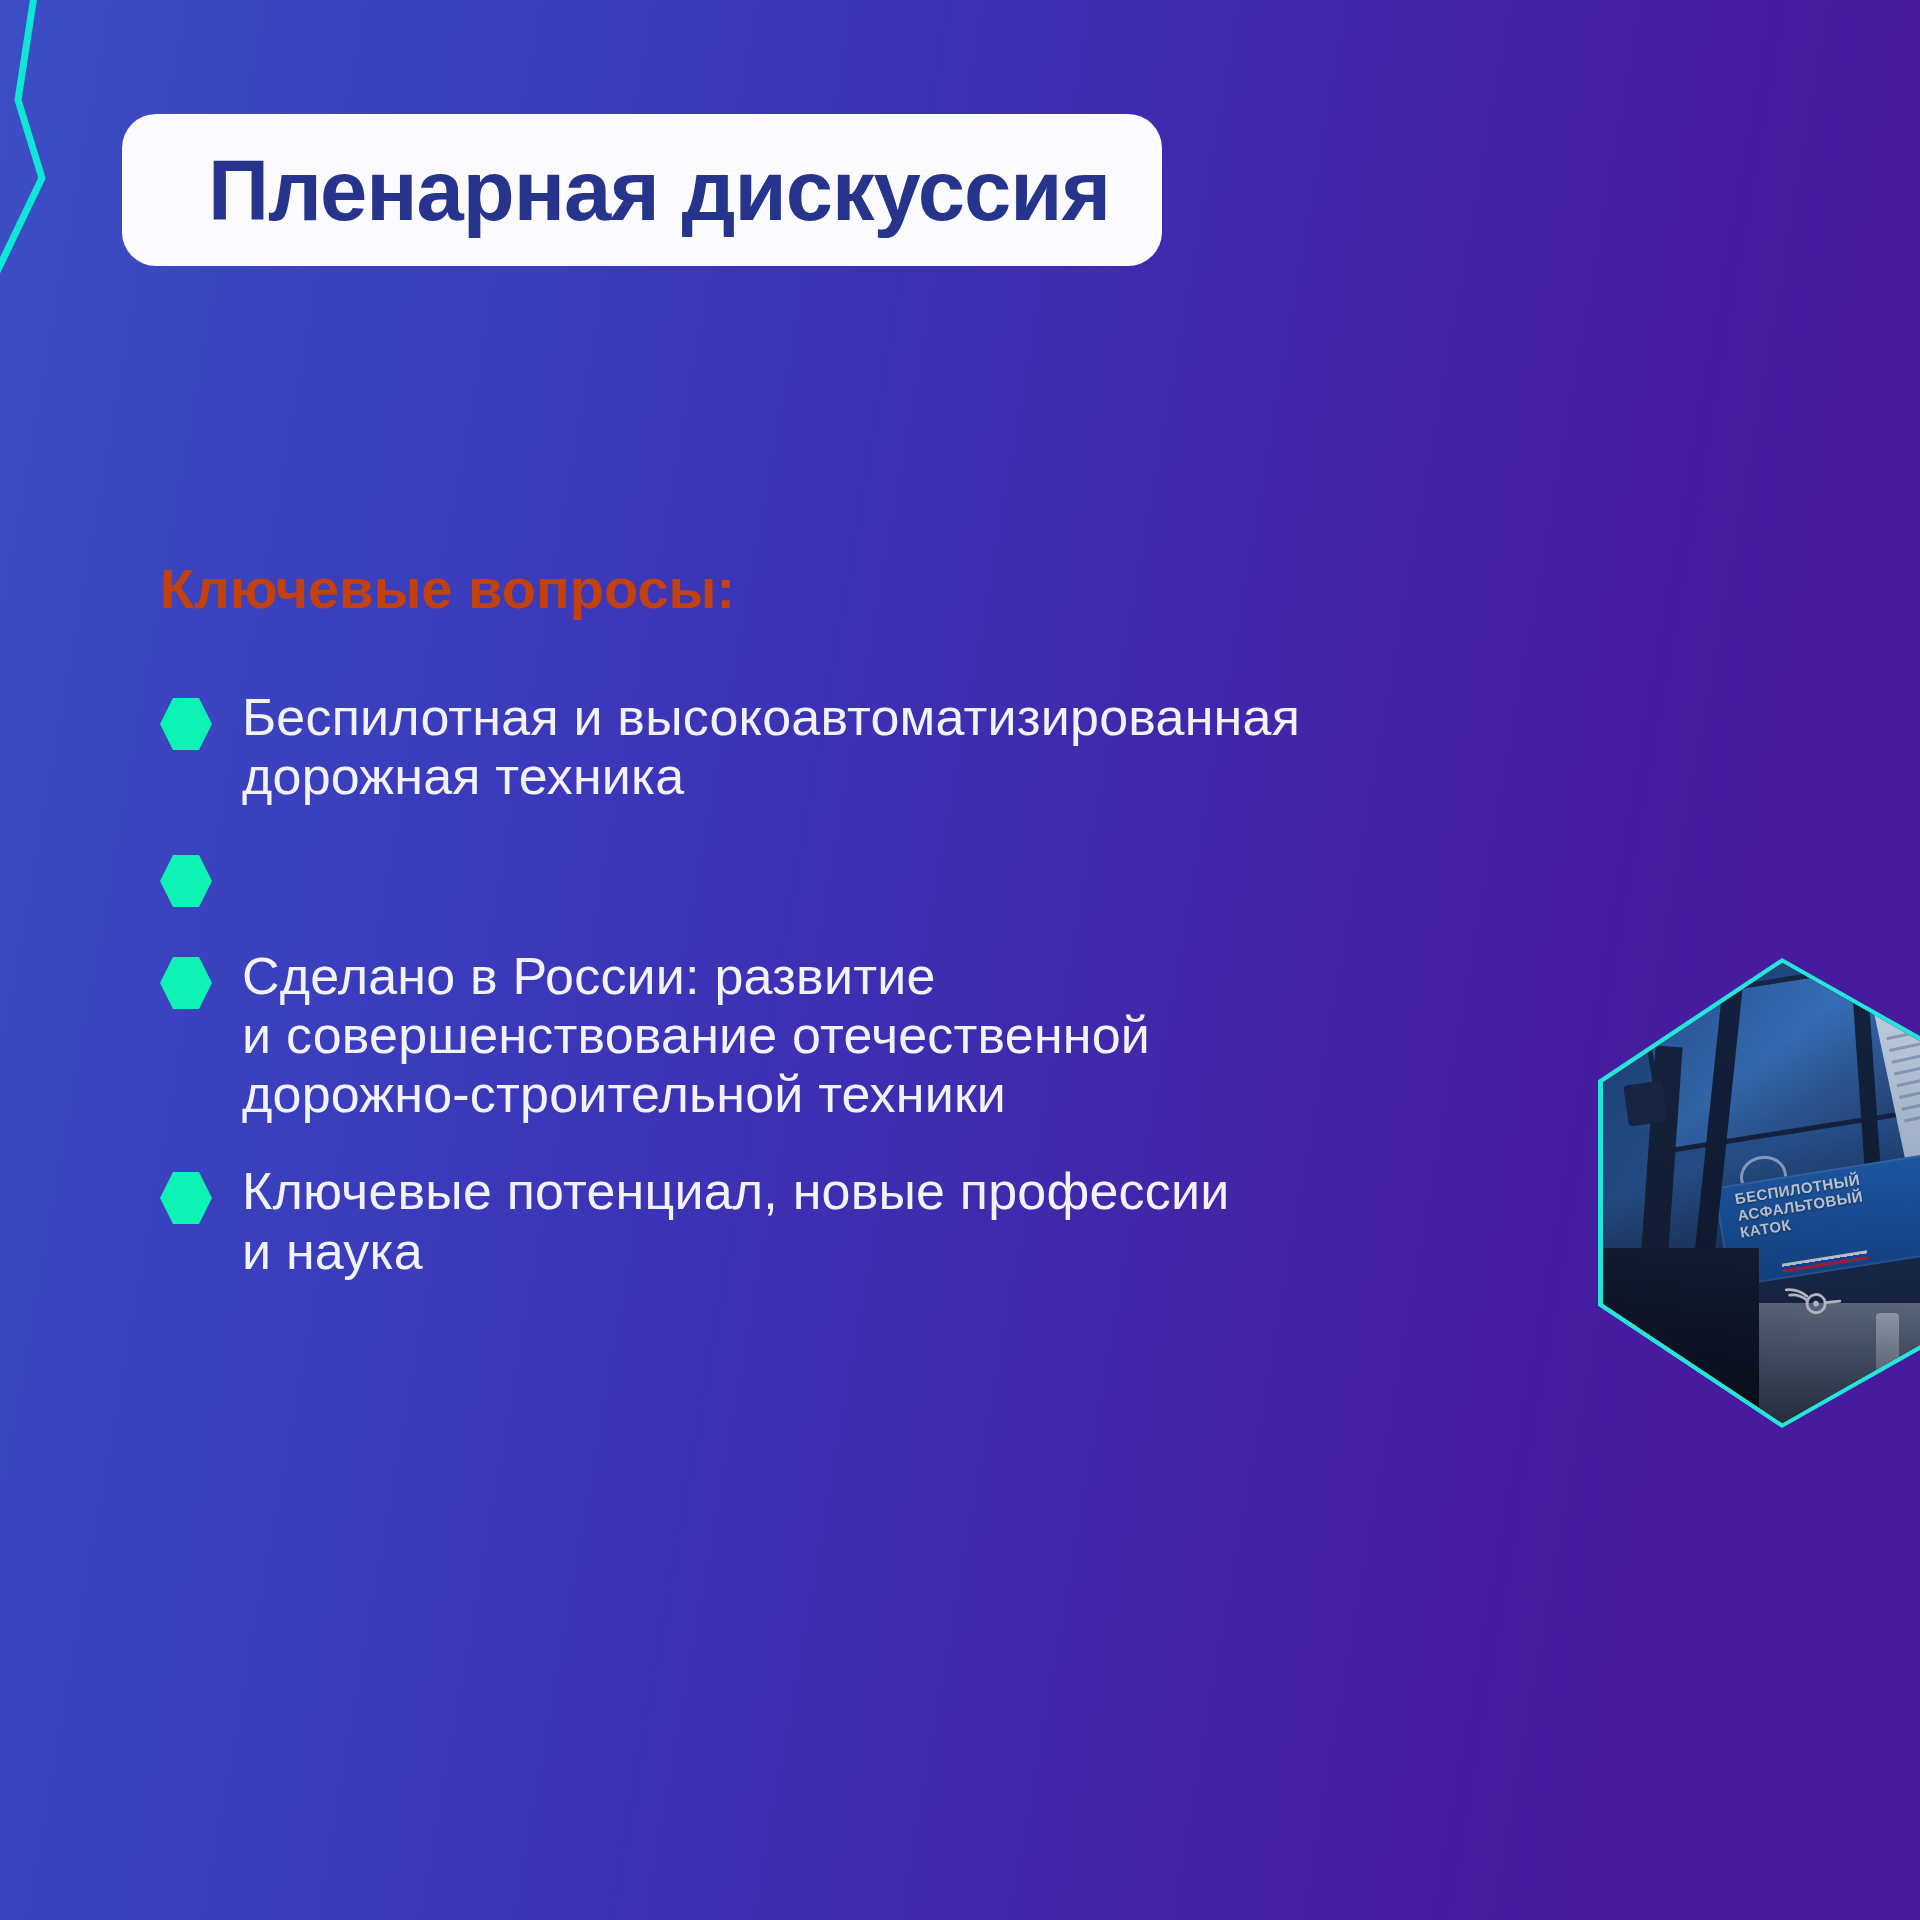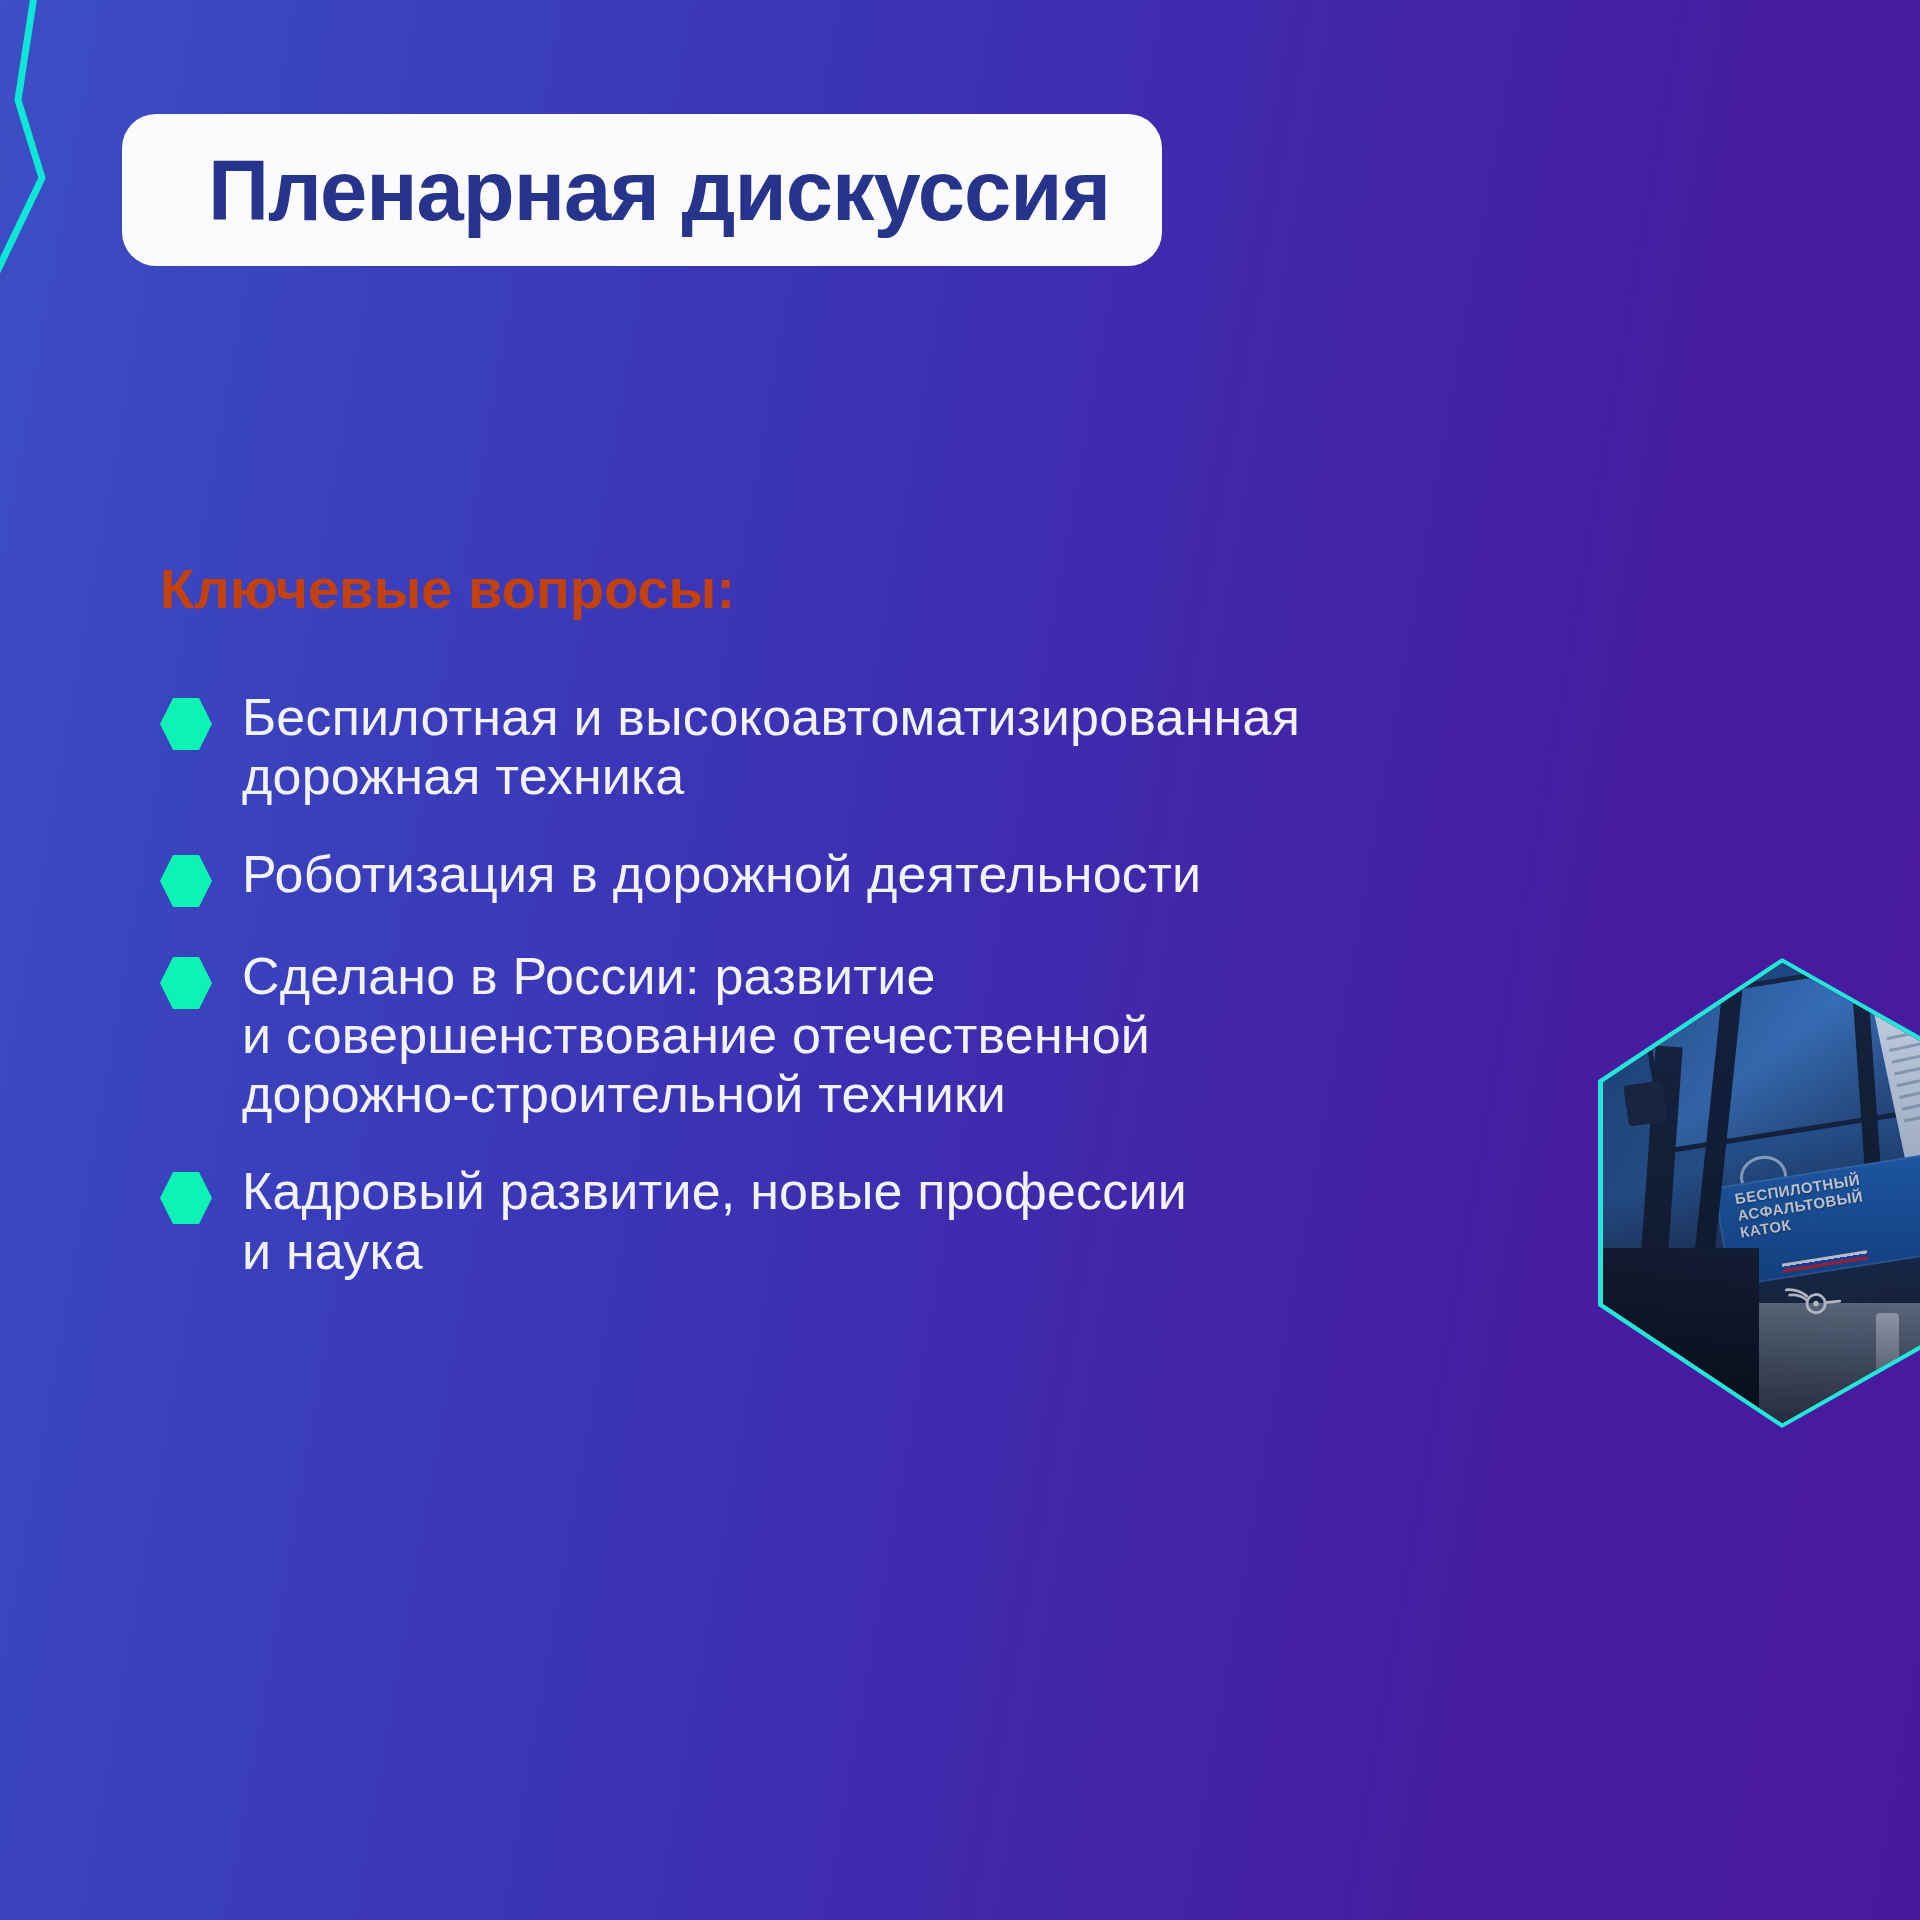--- a/index.html
+++ b/index.html
@@ -228,21 +228,20 @@
     <span class="bullet-text">Беспилотная и высокоавтоматизированная
 дорожная техника</span>
   </div>
 
   <div class="bullet-row">
     <span class="hex-marker">
       <svg viewBox="0 0 52 56" xmlns="http://www.w3.org/2000/svg">
         <polygon points="13,2 39,2 52,28 39,54 13,54 0,28" fill="#0df3b4"></polygon>
       </svg>
     </span>
-    <span class="bullet-text">Роботизация в дорожной деятельности</span>
   </div>
 
 
   <div class="bullet-row">
     <span class="hex-marker">
       <svg viewBox="0 0 52 56" xmlns="http://www.w3.org/2000/svg">
         <polygon points="13,2 39,2 52,28 39,54 13,54 0,28" fill="#0df3b4"></polygon>
       </svg>
     </span>
     <span class="bullet-text">Сделано в России: развитие
@@ -250,21 +249,21 @@
 дорожно-строительной техники</span>
   </div>
 
 
   <div class="bullet-row">
     <span class="hex-marker">
       <svg viewBox="0 0 52 56" xmlns="http://www.w3.org/2000/svg">
         <polygon points="13,2 39,2 52,28 39,54 13,54 0,28" fill="#0df3b4"></polygon>
       </svg>
     </span>
-    <span class="bullet-text">Кадровый развитие, новые профессии
+    <span class="bullet-text">Ключевые потенциал, новые профессии
 и наука</span>
   </div>
 
 </div>
 
 <div class="photo-hex">
   <div class="hex-border"></div>
   <div class="hex-inner">
     <div class="ph ph-sky"></div>
     <div class="ph ph-glass-top"></div>

